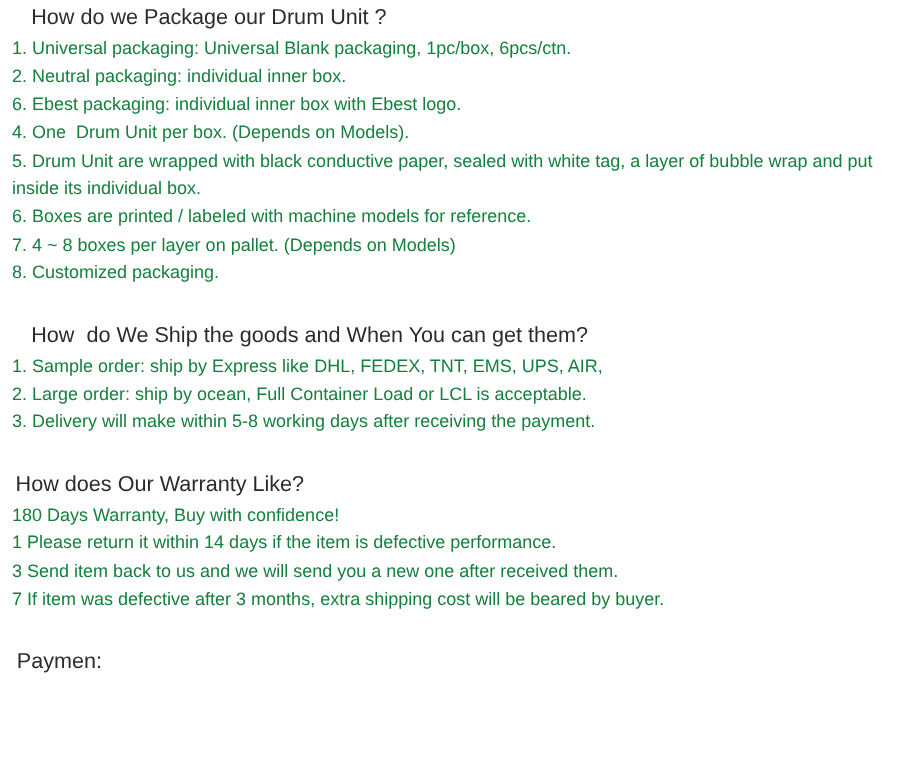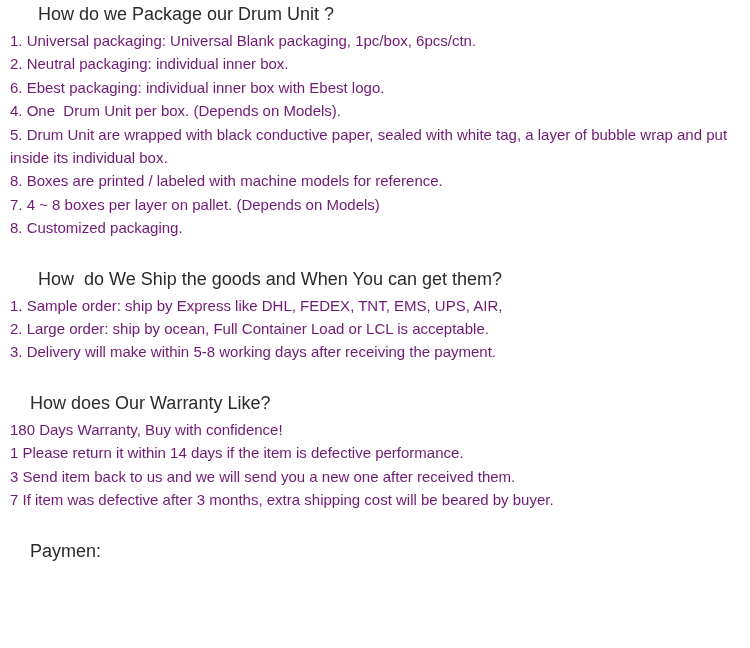--- a/index.html
+++ b/index.html
@@ -20,44 +20,44 @@
     width: 750px;
   }
   .heading {
     font-size: 18px;
     line-height: 24px;
     font-weight: 400;
     color: #2b2b2b;
     white-space: pre-wrap;
     margin: 0 0 3px 0;
   }
-  .indent-lg { margin-left: 28px; }
-  .indent-sm { margin-left: 20px; }
-  .indent-xs { margin-left: 20px; }
+  .indent-lg { margin-left: 16px; }
+  .indent-sm { margin-left: 3px; }
+  .indent-xs { margin-left: 4px; }
   .mt-section { margin-top: 27px; }
   .line {
     font-size: 15px;
     line-height: 23.4px;
     white-space: pre-wrap;
-    color: #701a75;
+    color: #15803d;
   }
 </style>
 </head>
 <body>
 
 <div class="doc">
 
   <section>
     <div class="heading indent-lg">How do we Package our Drum Unit ?</div>
     <div class="line">1. Universal packaging: Universal Blank packaging, 1pc/box, 6pcs/ctn.</div>
     <div class="line">2. Neutral packaging: individual inner box.</div>
     <div class="line">6. Ebest packaging: individual inner box with Ebest logo.</div>
     <div class="line">4. One  Drum Unit per box. (Depends on Models).</div>
     <div class="line">5. Drum Unit are wrapped with black conductive paper, sealed with white tag, a layer of bubble wrap and put inside its individual box.</div>
-    <div class="line">8. Boxes are printed / labeled with machine models for reference.</div>
+    <div class="line">6. Boxes are printed / labeled with machine models for reference.</div>
     <div class="line">7. 4 ~ 8 boxes per layer on pallet. (Depends on Models)</div>
     <div class="line">8. Customized packaging.</div>
   </section>
 
   <section>
     <div class="heading indent-lg mt-section">How  do We Ship the goods and When You can get them?</div>
     <div class="line">1. Sample order: ship by Express like DHL, FEDEX, TNT, EMS, UPS, AIR,</div>
     <div class="line">2. Large order: ship by ocean, Full Container Load or LCL is acceptable.</div>
     <div class="line">3. Delivery will make within 5-8 working days after receiving the payment.</div>
   </section>

